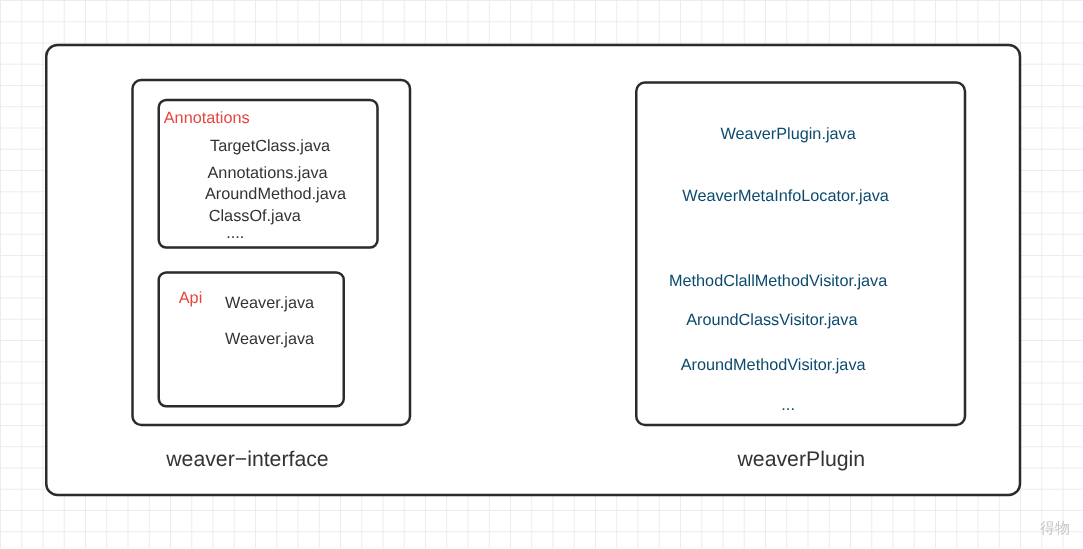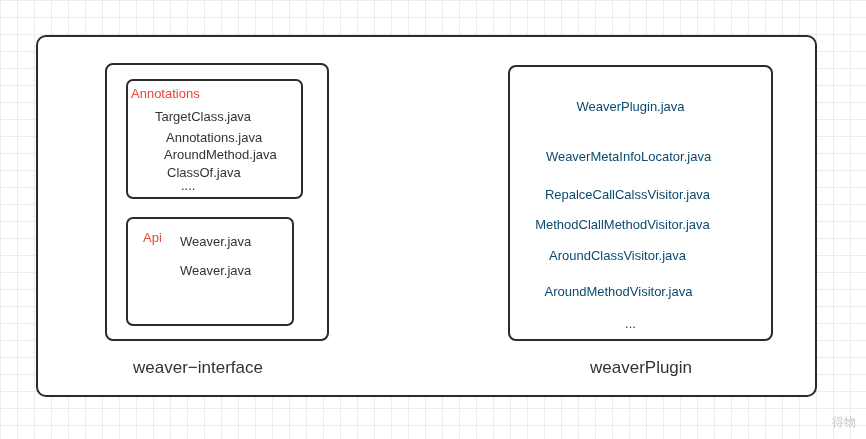--- a/index.html
+++ b/index.html
@@ -36,21 +36,21 @@
     width: 224px; height: 278px;
     border-radius: 8px;
   }
   #annotations-box {
     left: 126px; top: 79px;
     width: 177px; height: 120px;
     border-radius: 7px;
   }
   #api-box {
     left: 126px; top: 217px;
-    width: 168px; height: 109px;
+    width: 150px; height: 109px;
     border-radius: 7px;
   }
   #right-module-box {
     left: 508px; top: 65px;
     width: 265px; height: 276px;
     border-radius: 8px;
   }
   .red-title {
     position: absolute;
     color: #e5463d;
@@ -91,37 +91,36 @@
 <body>
 
 <div id="canvas">
 
   <div class="box" id="outer-box"></div>
 
   <div class="box" id="left-module-box"></div>
 
   <div class="box" id="annotations-box">
     <span class="red-title" style="left:3px; top:5px;">Annotations</span>
-    <span class="file-item" style="left:27px; top:28px;text-align:center;">TargetClass.java</span>
+    <span class="file-item" style="left:40px; top:28px;text-align:center;">TargetClass.java</span>
     <span class="file-item" style="left:38px; top:49px;">Annotations.java</span>
     <span class="file-item" style="left:36px; top:66px;">AroundMethod.java</span>
     <span class="file-item" style="left:39px; top:84px;">ClassOf.java</span>
     <span class="file-item" style="left:53px; top:97px;">....</span>
   </div>
 
   <div class="box" id="api-box">
     <span class="red-title" style="left:15px; top:11px;">Api</span>
     <span class="file-item" style="left:52px; top:15px;">Weaver.java</span>
     <span class="file-item" style="left:52px; top:44px;">Weaver.java</span>
   </div>
 
   <div class="box" id="right-module-box">
     <span class="centered-row" style="top:32px; transform:translateX(-10px);">WeaverPlugin.java</span>
     <span class="centered-row" style="top:82px; transform:translateX(-12px);">WeaverMetaInfoLocator.java</span>
-    <span class="centered-row" style="top:120px; transform:translateX(-13px);">RepalceCallCalssVisitor.java</span>
     <span class="centered-row" style="top:150px; transform:translateX(-18px);">MethodClallMethodVisitor.java</span>
     <span class="centered-row" style="top:217px; transform:translateX(-22px);">AroundMethodVisitor.java</span>
     <span class="centered-row" style="top:181px; transform:translateX(-23px);">AroundClassVisitor.java</span>
     <span class="centered-row" style="top:249px; transform:translateX(-10px);">...</span>
   </div>
 
   <span class="module-label" style="left:133px; top:358px;">weaver−interface</span>
   <span class="module-label" style="left:590px; top:358px;">weaverPlugin</span>
 
   <span id="watermark">得物</span>

